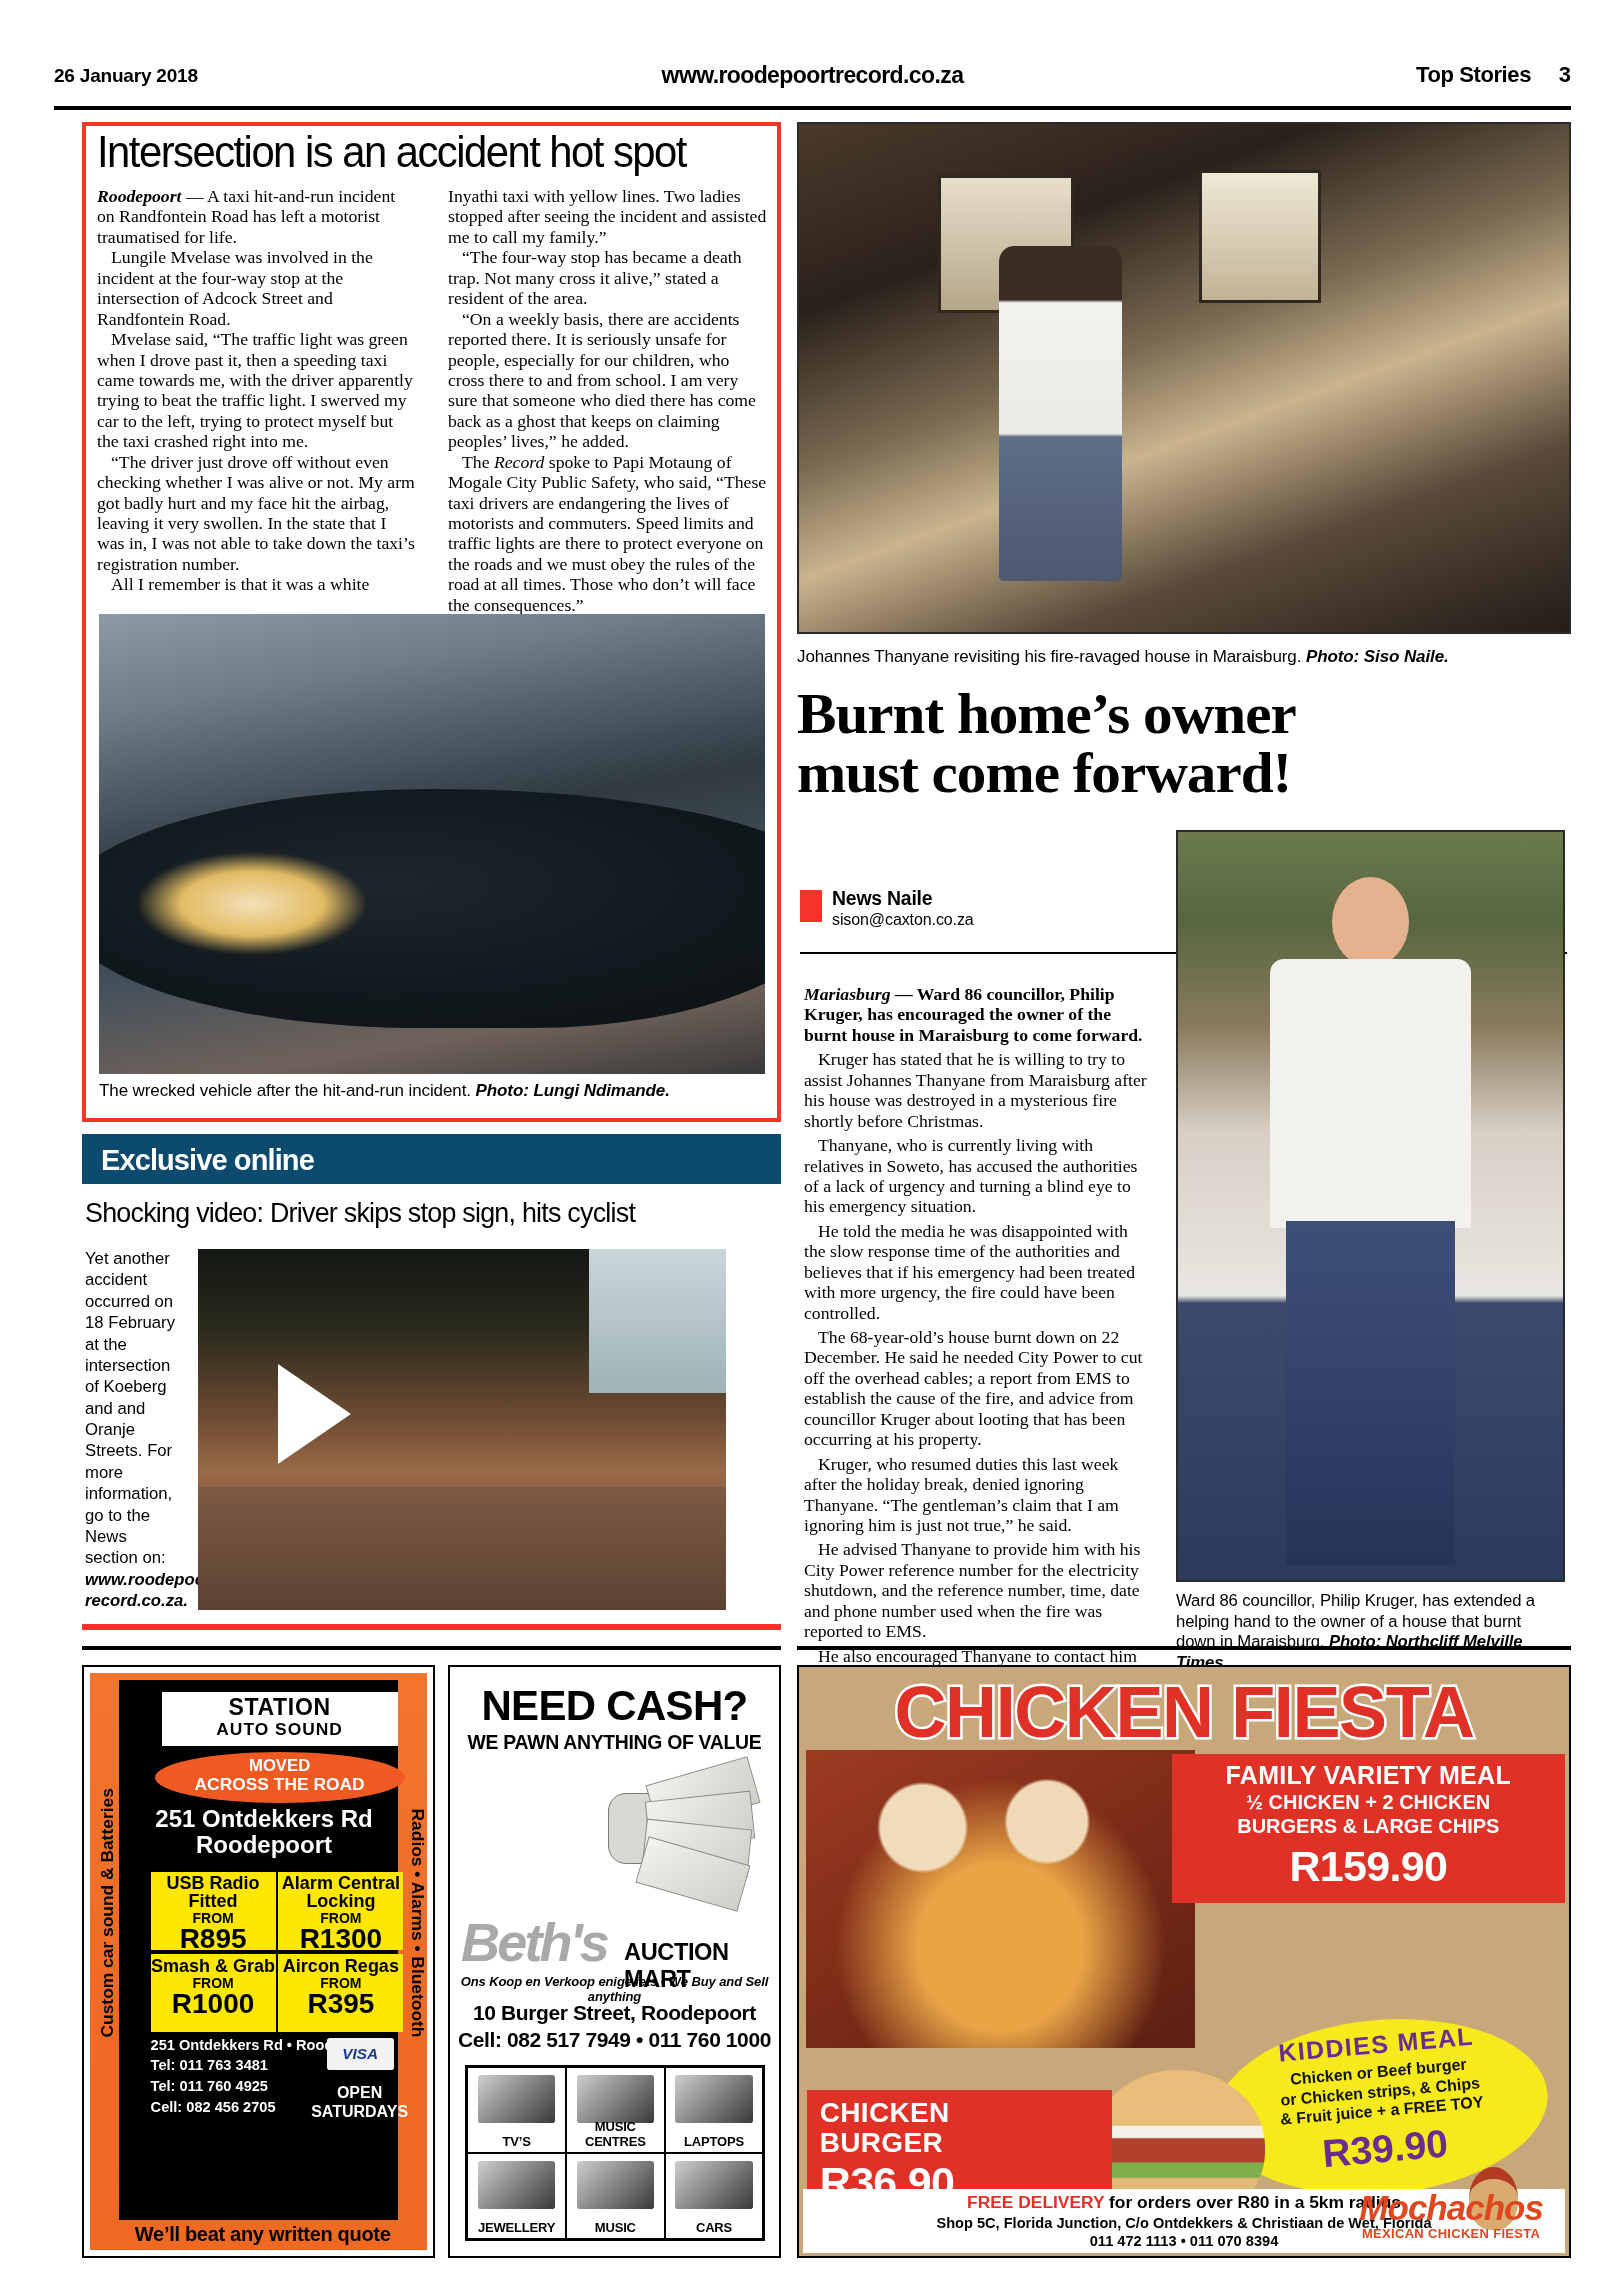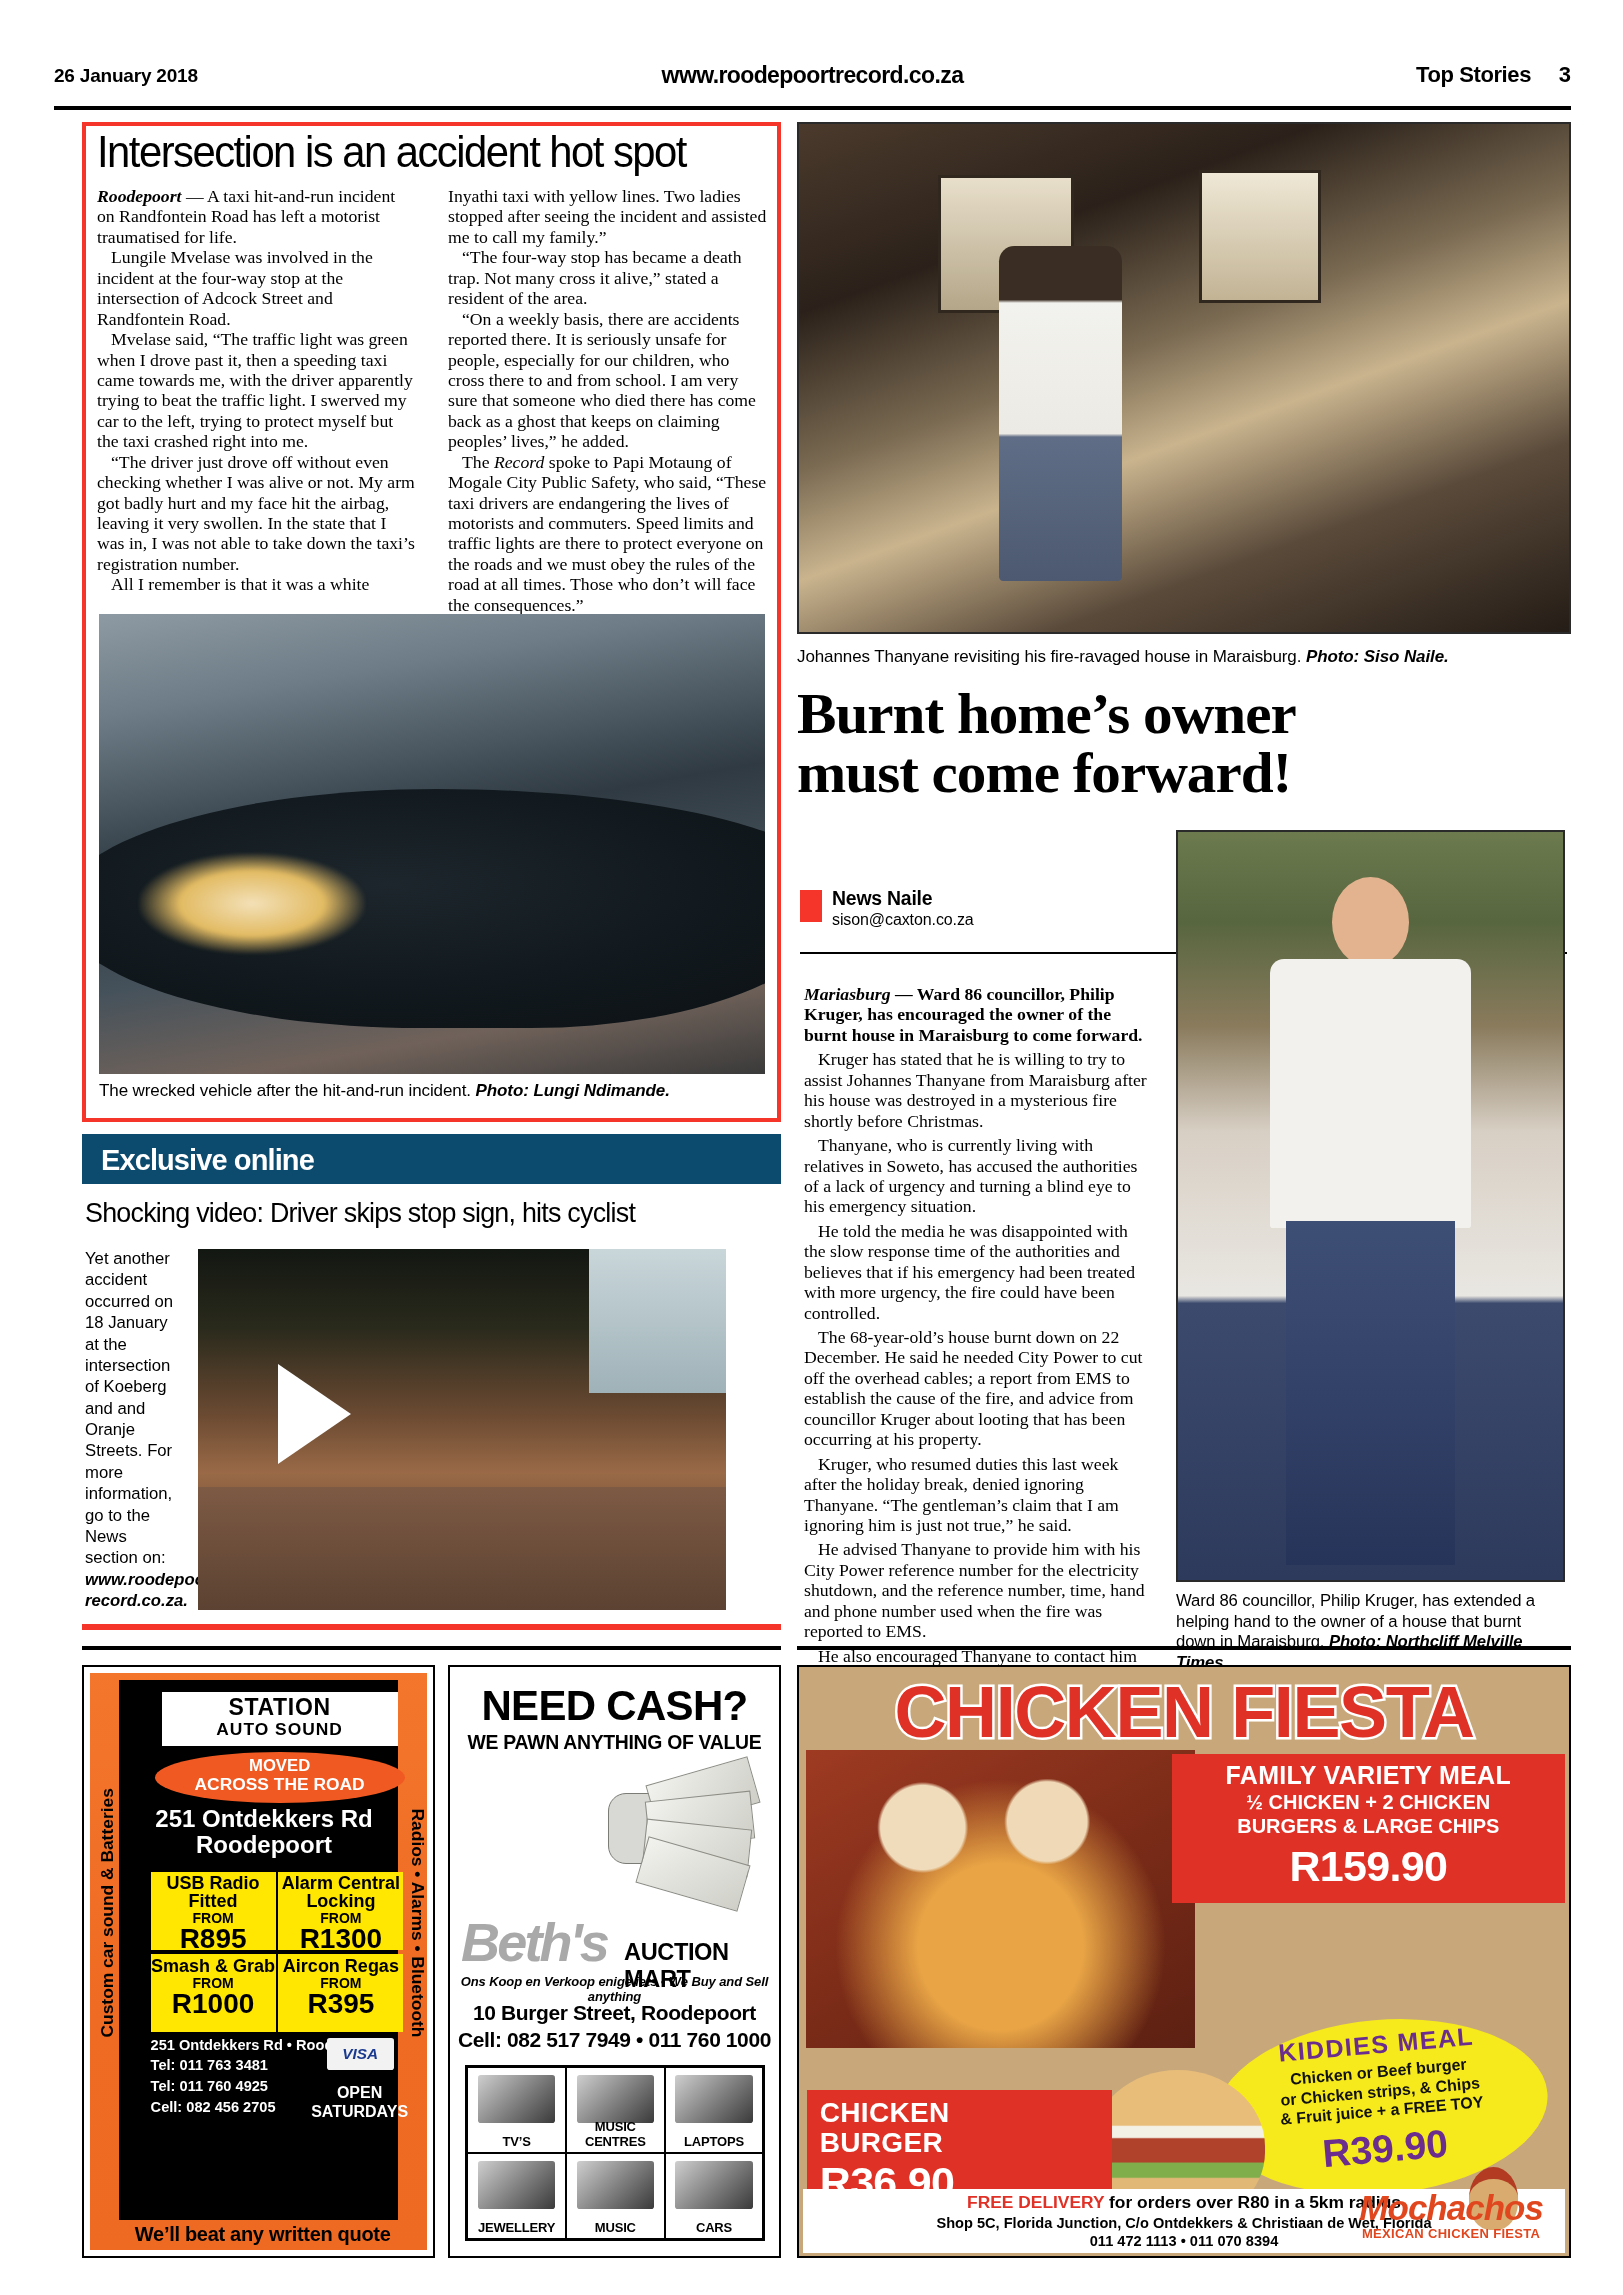--- a/index.html
+++ b/index.html
@@ -211,21 +211,21 @@
   <div class="photo-car"></div>
   <div class="cap-car">
     <span>The wrecked vehicle after the hit-and-run incident. </span><b>Photo: Lungi Ndimande.</b>
   </div>
 
   <div class="excl-band">
     <span>Exclusive online</span>
   </div>
   <div class="sub-hl">Shocking video: Driver skips stop sign, hits cyclist</div>
   <div class="vid-col">
-    <span>Yet another accident occurred on 18 January at the intersection of Koeberg and and Oranje Streets. For more information, go to the News section on: </span><b>www.roodepoort-record.co.za.</b>
+    <span>Yet another accident occurred on 18 February at the intersection of Koeberg and and Oranje Streets. For more information, go to the News section on: </span><b>www.roodepoort-record.co.za.</b>
   </div>
   <div class="photo-vid">
     <div class="sky"></div>
     <div class="wall"></div>
   </div>
   <div class="playbtn"></div>
   <div class="red-rule-bot"></div>
 
   <div class="photo-fire">
     <div class="win1"></div>
@@ -248,21 +248,21 @@
   </div>
   <div class="by-rule"></div>
 
   <div class="rcol">
     <p class="first lede"><span class="pl">Mariasburg</span><span> — Ward 86 councillor, Philip Kruger, has encouraged the owner of the burnt house in Maraisburg to come forward.</span></p>
     <p>Kruger has stated that he is willing to try to assist Johannes Thanyane from Maraisburg after his house was destroyed in a mysterious fire shortly before Christmas.</p>
     <p>Thanyane, who is currently living with relatives in Soweto, has accused the authorities of a lack of urgency and turning a blind eye to his emergency situation.</p>
     <p>He told the media he was disappointed with the slow response time of the authorities and believes that if his emergency had been treated with more urgency, the fire could have been controlled.</p>
     <p>The 68-year-old’s house burnt down on 22 December. He said he needed City Power to cut off the overhead cables; a report from EMS to establish the cause of the fire, and advice from councillor Kruger about looting that has been occurring at his property.</p>
     <p>Kruger, who resumed duties this last week after the holiday break, denied ignoring Thanyane. “The gentleman’s claim that I am ignoring him is just not true,” he said.</p>
-    <p>He advised Thanyane to provide him with his City Power reference number for the electricity shutdown, and the reference number, time, hand and phone number used when the fire was reported to EMS.</p>
+    <p>He advised Thanyane to provide him with his City Power reference number for the electricity shutdown, and the reference number, time, date and phone number used when the fire was reported to EMS.</p>
     <p><span>He also encouraged Thanyane to contact him directly. “The resident is welcome to contact me directly, or via the </span><span class="ital">Roodepoort Record</span><span>.</span></p>
   </div>
 
   <div class="photo-kruger">
     <div class="head"></div>
     <div class="shirt"></div>
     <div class="jeans"></div>
   </div>
   <div class="cap-kruger">
     <span>Ward 86 councillor, Philip Kruger, has extended a helping hand to the owner of a house that burnt down in Maraisburg. </span><b>Photo: Northcliff Melville Times.</b>

